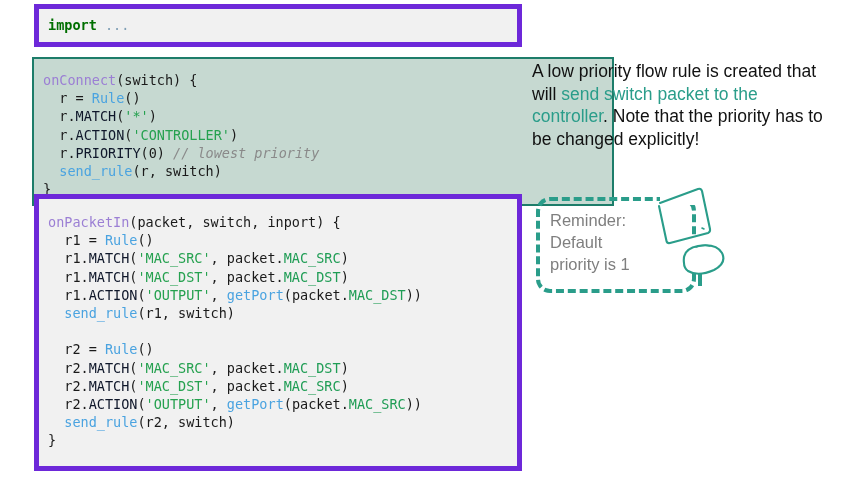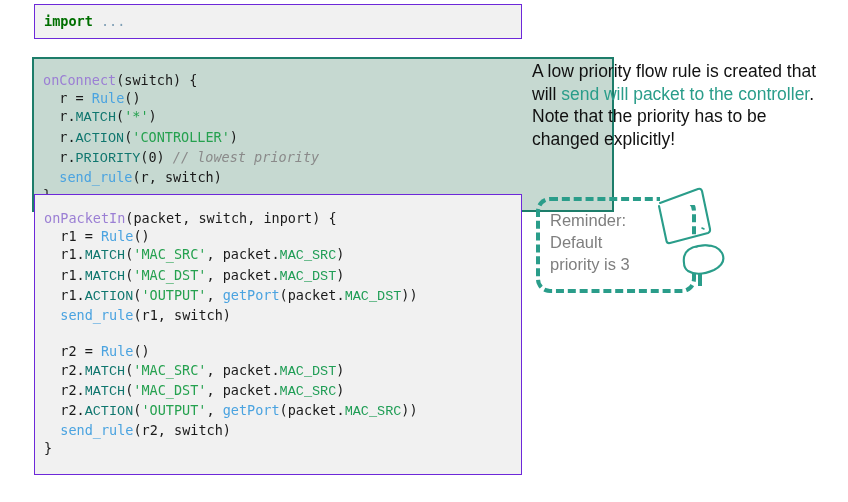--- a/index.html
+++ b/index.html
@@ -18,21 +18,21 @@
   
   #code-column {
     position: absolute;
     left: 32px;
     top: 4px;
     width: 490px;
   }
 
   .code-panel {
     background: #f1f1f1;
-    border: 1px solid #6d28d9;
+    border: 5px solid #6d28d9;
     box-sizing: border-box;
     font-family: "DejaVu Sans Mono", monospace;
     font-size: 13.5px;
     line-height: 18.2px;
     white-space: pre;
     color: #1a1a1a;
   }
 
   #import-panel {
     position: absolute;
@@ -58,24 +58,24 @@
     top: 190px;
     width: 488px;
     padding: 14px 0 16px 9px;
   }
 
   
   .kw      { color: #006f00; font-weight: bold; }
   .dots    { color: #7f9fb5; }
   .fn      { color: #4aa3e0; }
   .def     { color: #9b7fd4; }
-  .method  { color: #0f766e; font-family: Liberation Mono, monospace; }
+  .method  { color: #0f172a; }
   .str     { color: #25a14f; }
   .cmt     { color: #8a8a8a; font-style: italic; }
-  .attr    { color: #1f9d55; font-family: Liberation Mono, monospace; }
+  .attr    { color: #1f9d55; }
   .plain   { color: #1a1a1a; }
 
   
   #annotation {
     position: absolute;
     left: 532px;
     top: 60px;
     width: 296px;
     font-size: 17.5px;
     line-height: 22.5px;
@@ -132,30 +132,30 @@
 
   <div id="import-panel" class="code-panel"><div><span class="kw">import</span><span class="plain"> </span><span class="dots">...</span></div></div>
 
   <div id="onconnect-panel" class="code-panel"><div><span class="def">onConnect</span><span class="plain">(switch) {</span></div><div><span class="plain">  r = </span><span class="fn">Rule</span><span class="plain">()</span></div><div><span class="plain">  r.</span><span class="method">MATCH</span><span class="plain">(</span><span class="str">'*'</span><span class="plain">)</span></div><div><span class="plain">  r.</span><span class="method">ACTION</span><span class="plain">(</span><span class="str">'CONTROLLER'</span><span class="plain">)</span></div><div><span class="plain">  r.</span><span class="method">PRIORITY</span><span class="plain">(0) </span><span class="cmt">// lowest priority</span></div><div><span class="plain">  </span><span class="fn">send_rule</span><span class="plain">(r, switch)</span></div><div><span class="plain">}</span></div></div>
 
   <div id="onpacketin-panel" class="code-panel"><div><span class="def">onPacketIn</span><span class="plain">(packet, switch, inport) {</span></div><div><span class="plain">  r1 = </span><span class="fn">Rule</span><span class="plain">()</span></div><div><span class="plain">  r1.</span><span class="method">MATCH</span><span class="plain">(</span><span class="str">'MAC_SRC'</span><span class="plain">, packet.</span><span class="attr">MAC_SRC</span><span class="plain">)</span></div><div><span class="plain">  r1.</span><span class="method">MATCH</span><span class="plain">(</span><span class="str">'MAC_DST'</span><span class="plain">, packet.</span><span class="attr">MAC_DST</span><span class="plain">)</span></div><div><span class="plain">  r1.</span><span class="method">ACTION</span><span class="plain">(</span><span class="str">'OUTPUT'</span><span class="plain">, </span><span class="fn">getPort</span><span class="plain">(packet.</span><span class="attr">MAC_DST</span><span class="plain">))</span></div><div><span class="plain">  </span><span class="fn">send_rule</span><span class="plain">(r1, switch)</span></div><div>&nbsp;</div><div><span class="plain">  r2 = </span><span class="fn">Rule</span><span class="plain">()</span></div><div><span class="plain">  r2.</span><span class="method">MATCH</span><span class="plain">(</span><span class="str">'MAC_SRC'</span><span class="plain">, packet.</span><span class="attr">MAC_DST</span><span class="plain">)</span></div><div><span class="plain">  r2.</span><span class="method">MATCH</span><span class="plain">(</span><span class="str">'MAC_DST'</span><span class="plain">, packet.</span><span class="attr">MAC_SRC</span><span class="plain">)</span></div><div><span class="plain">  r2.</span><span class="method">ACTION</span><span class="plain">(</span><span class="str">'OUTPUT'</span><span class="plain">, </span><span class="fn">getPort</span><span class="plain">(packet.</span><span class="attr">MAC_SRC</span><span class="plain">))</span></div><div><span class="plain">  </span><span class="fn">send_rule</span><span class="plain">(r2, switch)</span></div><div><span class="plain">}</span></div></div>
 
 </div>
 
 <div id="annotation">
-  <span>A low priority flow rule is created that will </span><span class="accent">send will packet to the controller</span><span>. Note that the priority has to be changed explicitly!</span>
+  <span>A low priority flow rule is created that will </span><span class="accent">send switch packet to the controller</span><span>. Note that the priority has to be changed explicitly!</span>
 </div>
 
 <div id="reminder-callout">
 
   <div id="reminder-box"></div>
 
   <div id="reminder-text">Reminder:
 Default
-priority is 3</div>
+priority is 1</div>
 
   <div class="mask" style="left:124px; top:-4px; width:42px; height:12px;"></div>
   <div class="mask" style="left:152px; top:40px; width:14px; height:34px;"></div>
 
   <svg id="doodles" viewBox="0 0 104 118">
 
     <path d="M16 18 L54 4 Q57 3 58 6 L66 44 Q66.5 47 64 48 L26 58 Q23 58.5 22.5 56 L15 21" fill="none" stroke="#2a9d8a" stroke-width="2.1" stroke-linecap="round" stroke-linejoin="round"></path>
 
     <path d="M58 43 L60 44" fill="none" stroke="#2a9d8a" stroke-width="1.6" stroke-linecap="round"></path>
 

